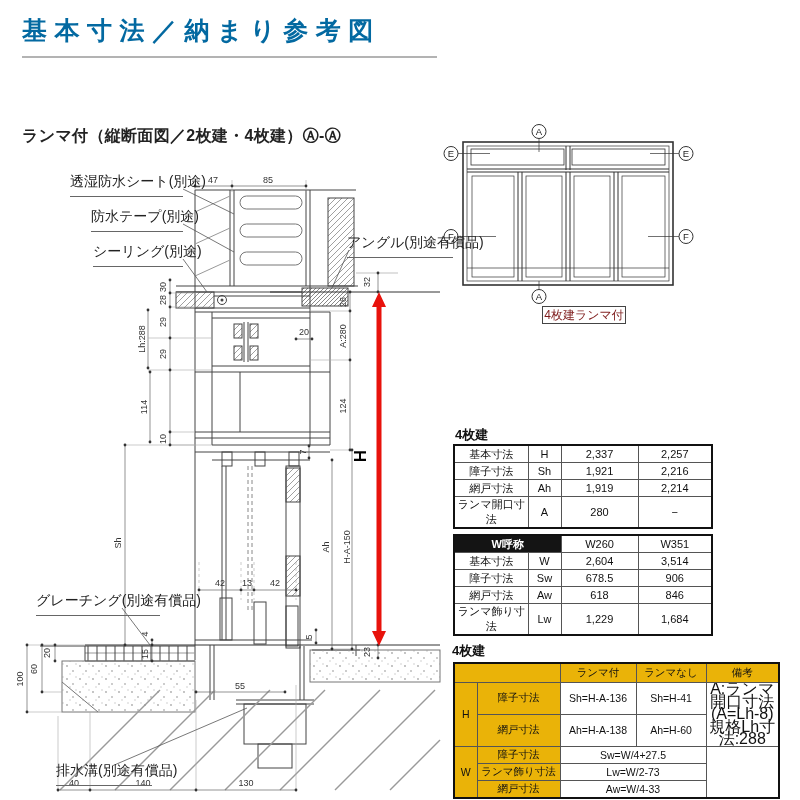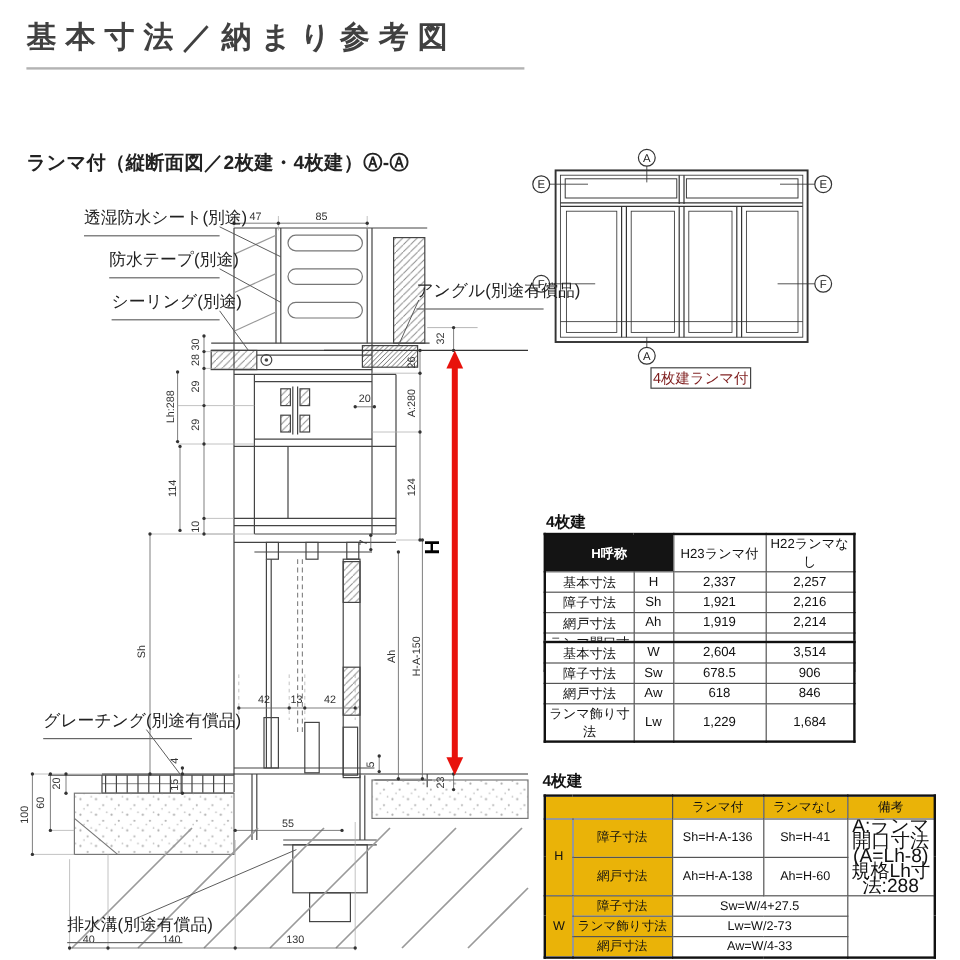--- a/index.html
+++ b/index.html
@@ -1,19 +1,19 @@
 <!DOCTYPE html>
 <html><head>
 <meta charset="utf-8">
 <style>
   html,body{margin:0;padding:0;}
   body{width:800px;height:800px;position:relative;background:#ffffff;
        font-family:"Liberation Sans","DejaVu Sans",sans-serif;color:#1a1a1a;overflow:hidden;}
   .abs{position:absolute;}
-  #title{left:22px;top:14px;font-size:25px;font-weight:bold;letter-spacing:0.30em;color:#404040;}
+  #title{left:22px;top:14px;font-size:25px;font-weight:bold;letter-spacing:0.30em;color:#0369a1;}
   #title-rule{left:22px;top:56px;width:415px;border-bottom:2px solid #b3b3b3;}
   #subtitle{left:22px;top:126px;font-size:16px;font-weight:bold;color:#222;letter-spacing:0.02em;}
   svg{position:absolute;left:0;top:0;}
   svg text{font-family:"Liberation Sans","DejaVu Sans",sans-serif;fill:#333;}
   text.dim{font-size:9px;text-anchor:middle;}
   text.circ{font-size:9.5px;text-anchor:middle;fill:#222;}
   text.big{font-size:17px;font-weight:bold;fill:#000;text-anchor:middle;}
   .callout{position:absolute;font-size:14px;color:#222;border-bottom:1px solid #666;
            padding-bottom:9px;white-space:nowrap;line-height:11px;}
   .r{text-align:right;} .l{text-align:center;}
@@ -380,25 +380,20 @@
 
 <div class="tbl-title" style="left:455px;top:426px;">4枚建</div>
 <table class="spec" id="t1" style="left:453px;top:444px;width:258px;">
   <colgroup>
       <col style="width:74px">
       <col style="width:33px">
       <col style="width:77px">
       <col style="width:74px">
     </colgroup>
   <tbody>
-      <tr>
-    <td colspan="2" class="blk thickB">H呼称</td>
-    <td class="thickL thickB">H23ランマ付</td>
-    <td class="thickB">H22ランマなし</td>
-  </tr>
   <tr>
     <td>基本寸法</td>
     <td>H</td>
     <td class="thickL">2,337</td>
     <td>2,257</td>
   </tr>
   <tr>
     <td>障子寸法</td>
     <td>Sh</td>
     <td class="thickL">1,921</td>
@@ -420,20 +415,25 @@
   </table>
 
 <table class="spec" id="t2" style="left:453px;top:534px;width:258px;">
   <colgroup>
       <col style="width:74px">
       <col style="width:33px">
       <col style="width:77px">
       <col style="width:74px">
     </colgroup>
   <tbody>
+      <tr>
+    <td colspan="2" class="blk thickB">W呼称</td>
+    <td class="thickL thickB">W260</td>
+    <td class="thickB">W351</td>
+  </tr>
   <tr>
     <td>基本寸法</td>
     <td>W</td>
     <td class="thickL">2,604</td>
     <td>3,514</td>
   </tr>
   <tr>
     <td>障子寸法</td>
     <td>Sw</td>
     <td class="thickL">678.5</td>

